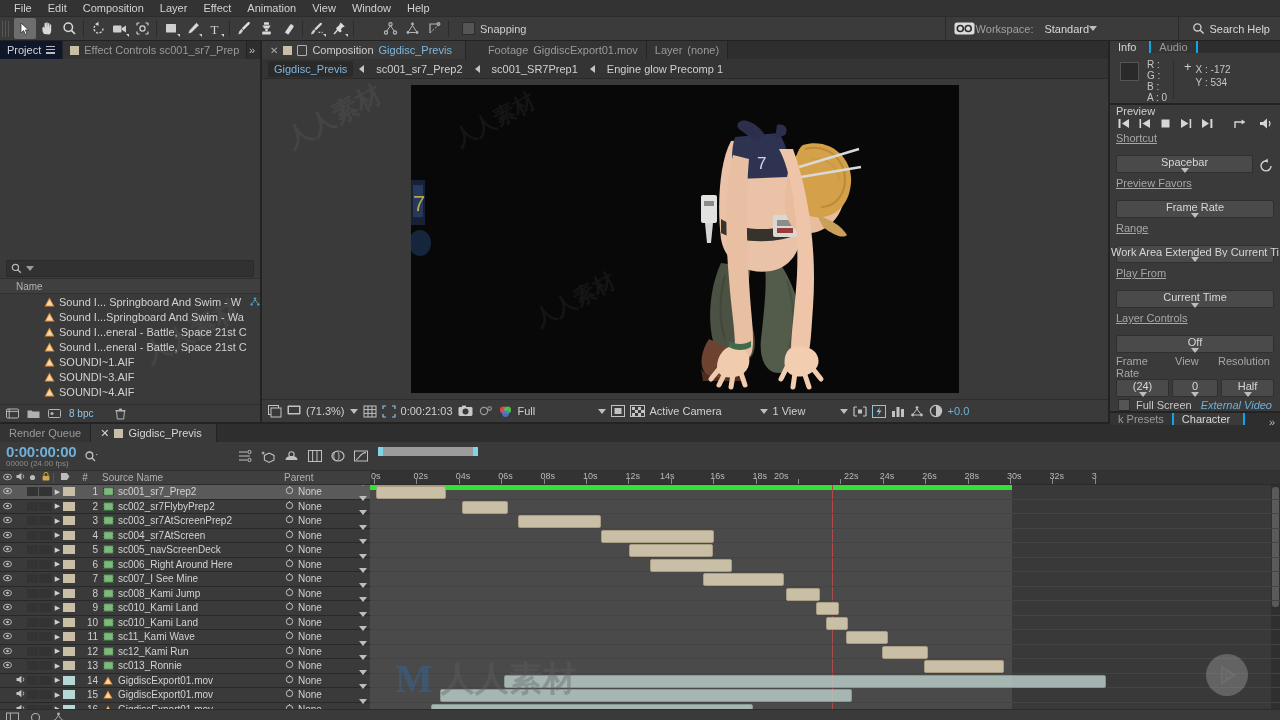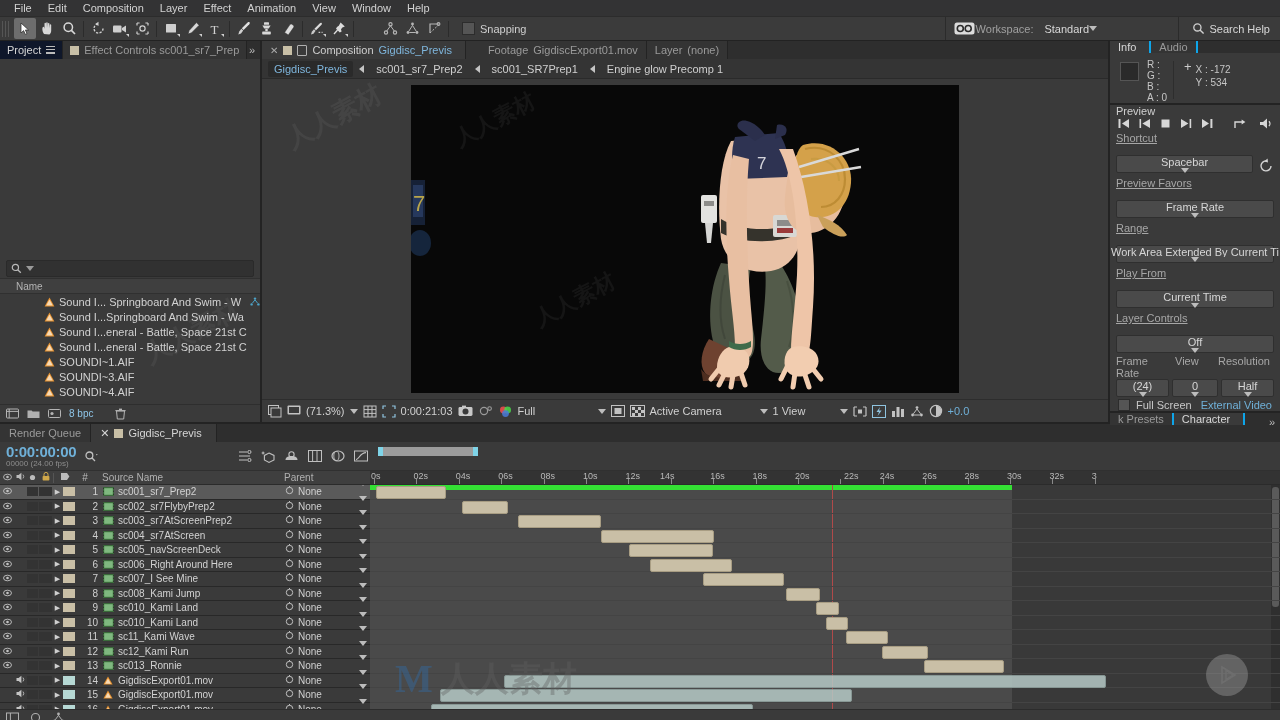--- a/index.html
+++ b/index.html
@@ -109,21 +109,21 @@
   .transport{height:22px;display:flex;align-items:center;gap:9px;padding-left:8px;}
   .fieldlbl{font-size:11px;color:#a7a7a7;padding:2px 0 11px 6px;text-decoration:underline;}
   .dd{height:16px;margin:0 6px 2px 6px;background:#4a4a4a;border:1px solid #2f2f2f;border-radius:2px;
     display:flex;align-items:center;justify-content:space-between;padding:0 4px;font-size:11px;color:#d6d6d6;flex-direction:column;}
   .ddrow{display:flex;align-items:center;}
   .fr3{display:flex;gap:3px;padding:0 6px;}
   .fr3 .dd{flex:1;margin:0 0 2px 0;}
   .lbl3{display:flex;padding:0 6px;font-size:11px;color:#a7a7a7;gap:3px;}
   .fsrow{height:18px;display:flex;align-items:center;justify-content:space-between;padding:0 8px;}
   .chk{width:10px;height:10px;background:#555;border:1px solid #2c2c2c;margin-right:6px;}
-  .extv{color:#6fb0d8;font-size:11px;}
+  .extv{color:#6fb0d8;font-size:11px;font-style:italic;}
   .charhdr{height:18px;background:#2e2e2e;display:flex;align-items:stretch;border-top:2px solid #232323;position:relative;}
   .fontrow{height:22px;display:flex;align-items:center;gap:5px;padding:0 6px;}
   .fontname{font-size:11px;color:#d4d4d4;}
   .swatchbox{width:45px;height:15px;background:#1c1c1c;border:1px solid #4a4a4a;margin-left:4px;}
   .parahdr{height:18px;background:#3a3a3a;border-top:2px solid #232323;display:flex;align-items:center;gap:6px;padding-left:6px;}
   .alignrow{height:22px;display:flex;align-items:center;gap:2px;padding:0 5px;}
   .alignbtn{width:17px;height:15px;display:flex;align-items:center;justify-content:center;}
   .indrow{height:17px;display:flex;align-items:center;padding:0 4px;gap:4px;font-size:10px;}
   .indval{color:#6fb0d8;}
   .indpx{color:#b0b0b0;}
@@ -1061,21 +1061,21 @@
           <span class="tick" style="left: 213px;">10s</span>
           <span class="tickline" style="left: 216px;"></span>
           <span class="tick" style="left: 255.4px;">12s</span>
           <span class="tickline" style="left: 258.4px;"></span>
           <span class="tick" style="left: 290px;">14s</span>
           <span class="tickline" style="left: 300.8px;"></span>
           <span class="tick" style="left: 340.2px;">16s</span>
           <span class="tickline" style="left: 343.2px;"></span>
           <span class="tick" style="left: 382.6px;">18s</span>
           <span class="tickline" style="left: 385.6px;"></span>
-          <span class="tick" style="left: 425px;">20s</span>
+          <span class="tick" style="left: 404px;">20s</span>
           <span class="tickline" style="left: 428px;"></span>
           <span class="tick" style="left: 474px;">22s</span>
           <span class="tickline" style="left: 470.4px;"></span>
           <span class="tick" style="left: 509.8px;">24s</span>
           <span class="tickline" style="left: 512.8px;"></span>
           <span class="tick" style="left: 552.2px;">26s</span>
           <span class="tickline" style="left: 555.2px;"></span>
           <span class="tick" style="left: 594.6px;">28s</span>
           <span class="tickline" style="left: 597.6px;"></span>
           <span class="tick" style="left: 637px;">30s</span>

